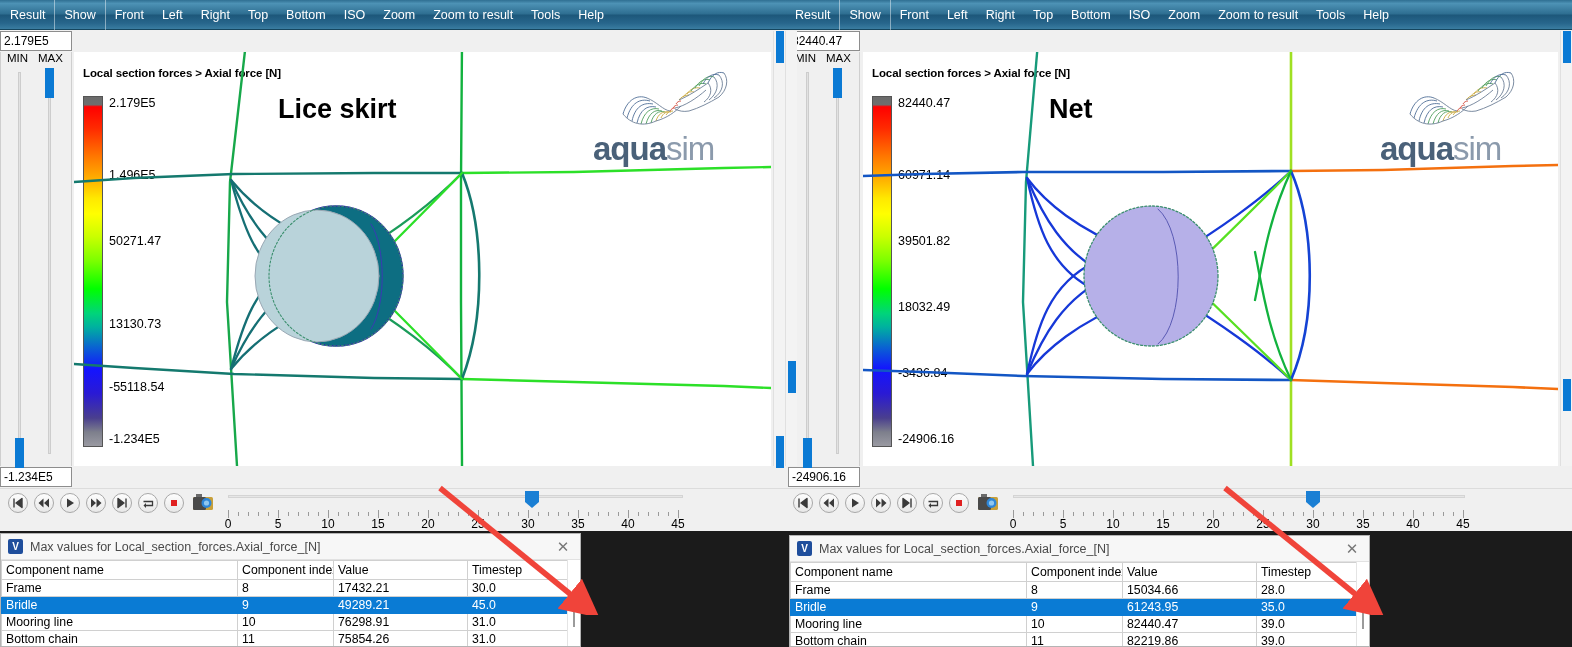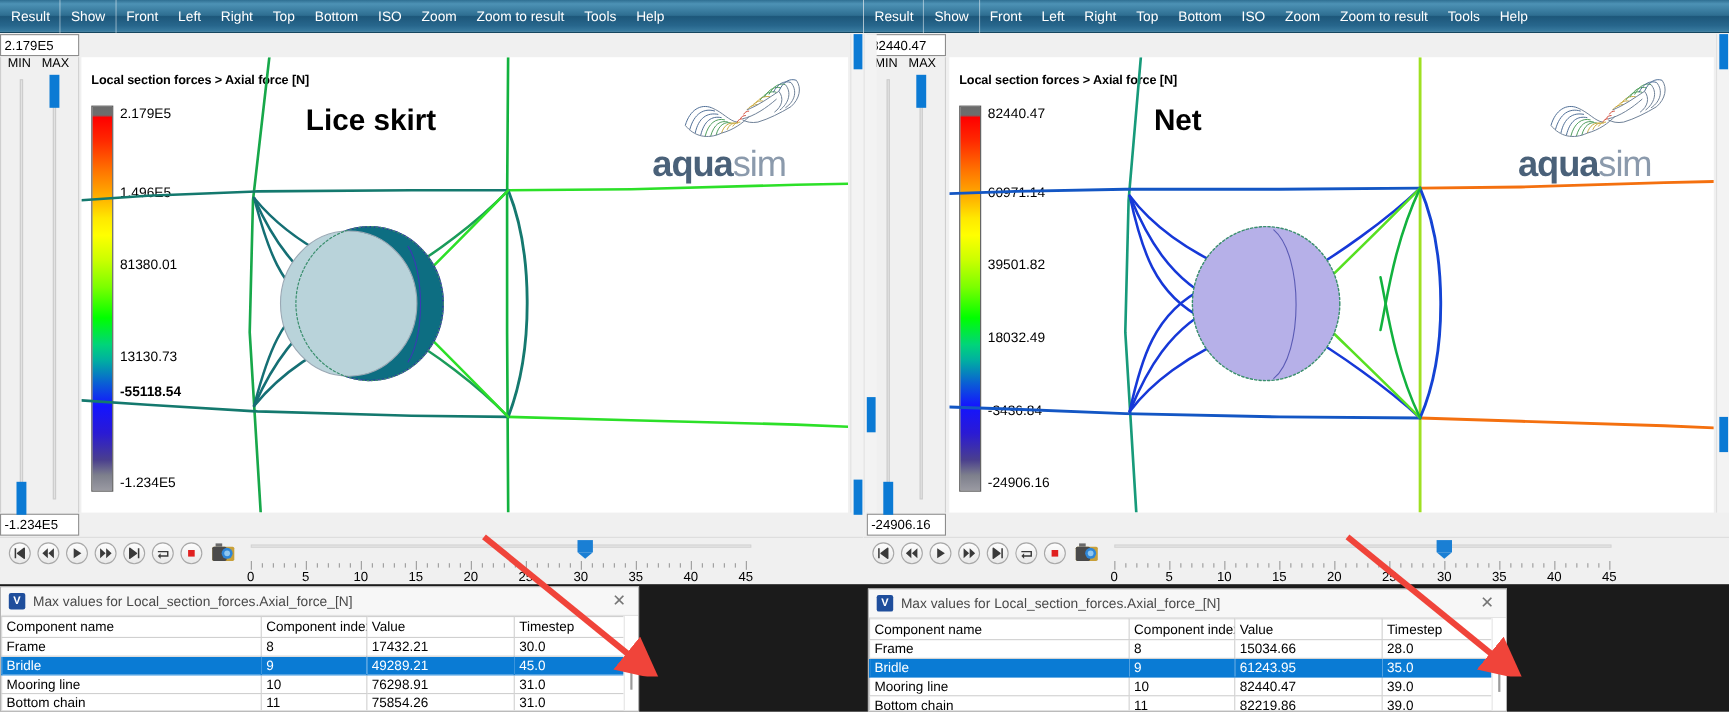--- a/index.html
+++ b/index.html
@@ -214,23 +214,23 @@
     </div>
 
     <div class="scene">
       <div class="scene-title">Local section forces &gt; Axial force [N]</div>
       <div class="scene-name">Lice skirt</div>
 
       <div class="legend">
         <div class="bar"></div>
         <span class="lab" style="top:7px;">2.179E5</span>
         <span class="lab" style="top:79px;">1.496E5</span>
-        <span class="lab" style="top:145px;">81380.01</span>
+        <span class="lab" style="top:145px;">50271.47</span>
         <span class="lab" style="top:228px;">13130.73</span>
-        <span class="lab" style="top:260px;font-weight:bold;">-55118.54</span>
+        <span class="lab" style="top:291px;">-55118.54</span>
         <span class="lab" style="top:343px;">-1.234E5</span>
       </div>
 
       <svg class="model" viewBox="0 0 697 414" preserveAspectRatio="none">
         <g fill="none" stroke-linecap="round">
 
           <path d="M172 -10 L156 130 L153 250 L163 414" stroke="#17a84a" stroke-width="2.4"></path>
           <path d="M388 -10 L387 130 L387 250 L388 414" stroke="#12b23e" stroke-width="2.4"></path>
 
           <path d="M0 130 L60 126 L160 122 L300 121 L388 121" stroke="#14796e" stroke-width="2.4"></path>

